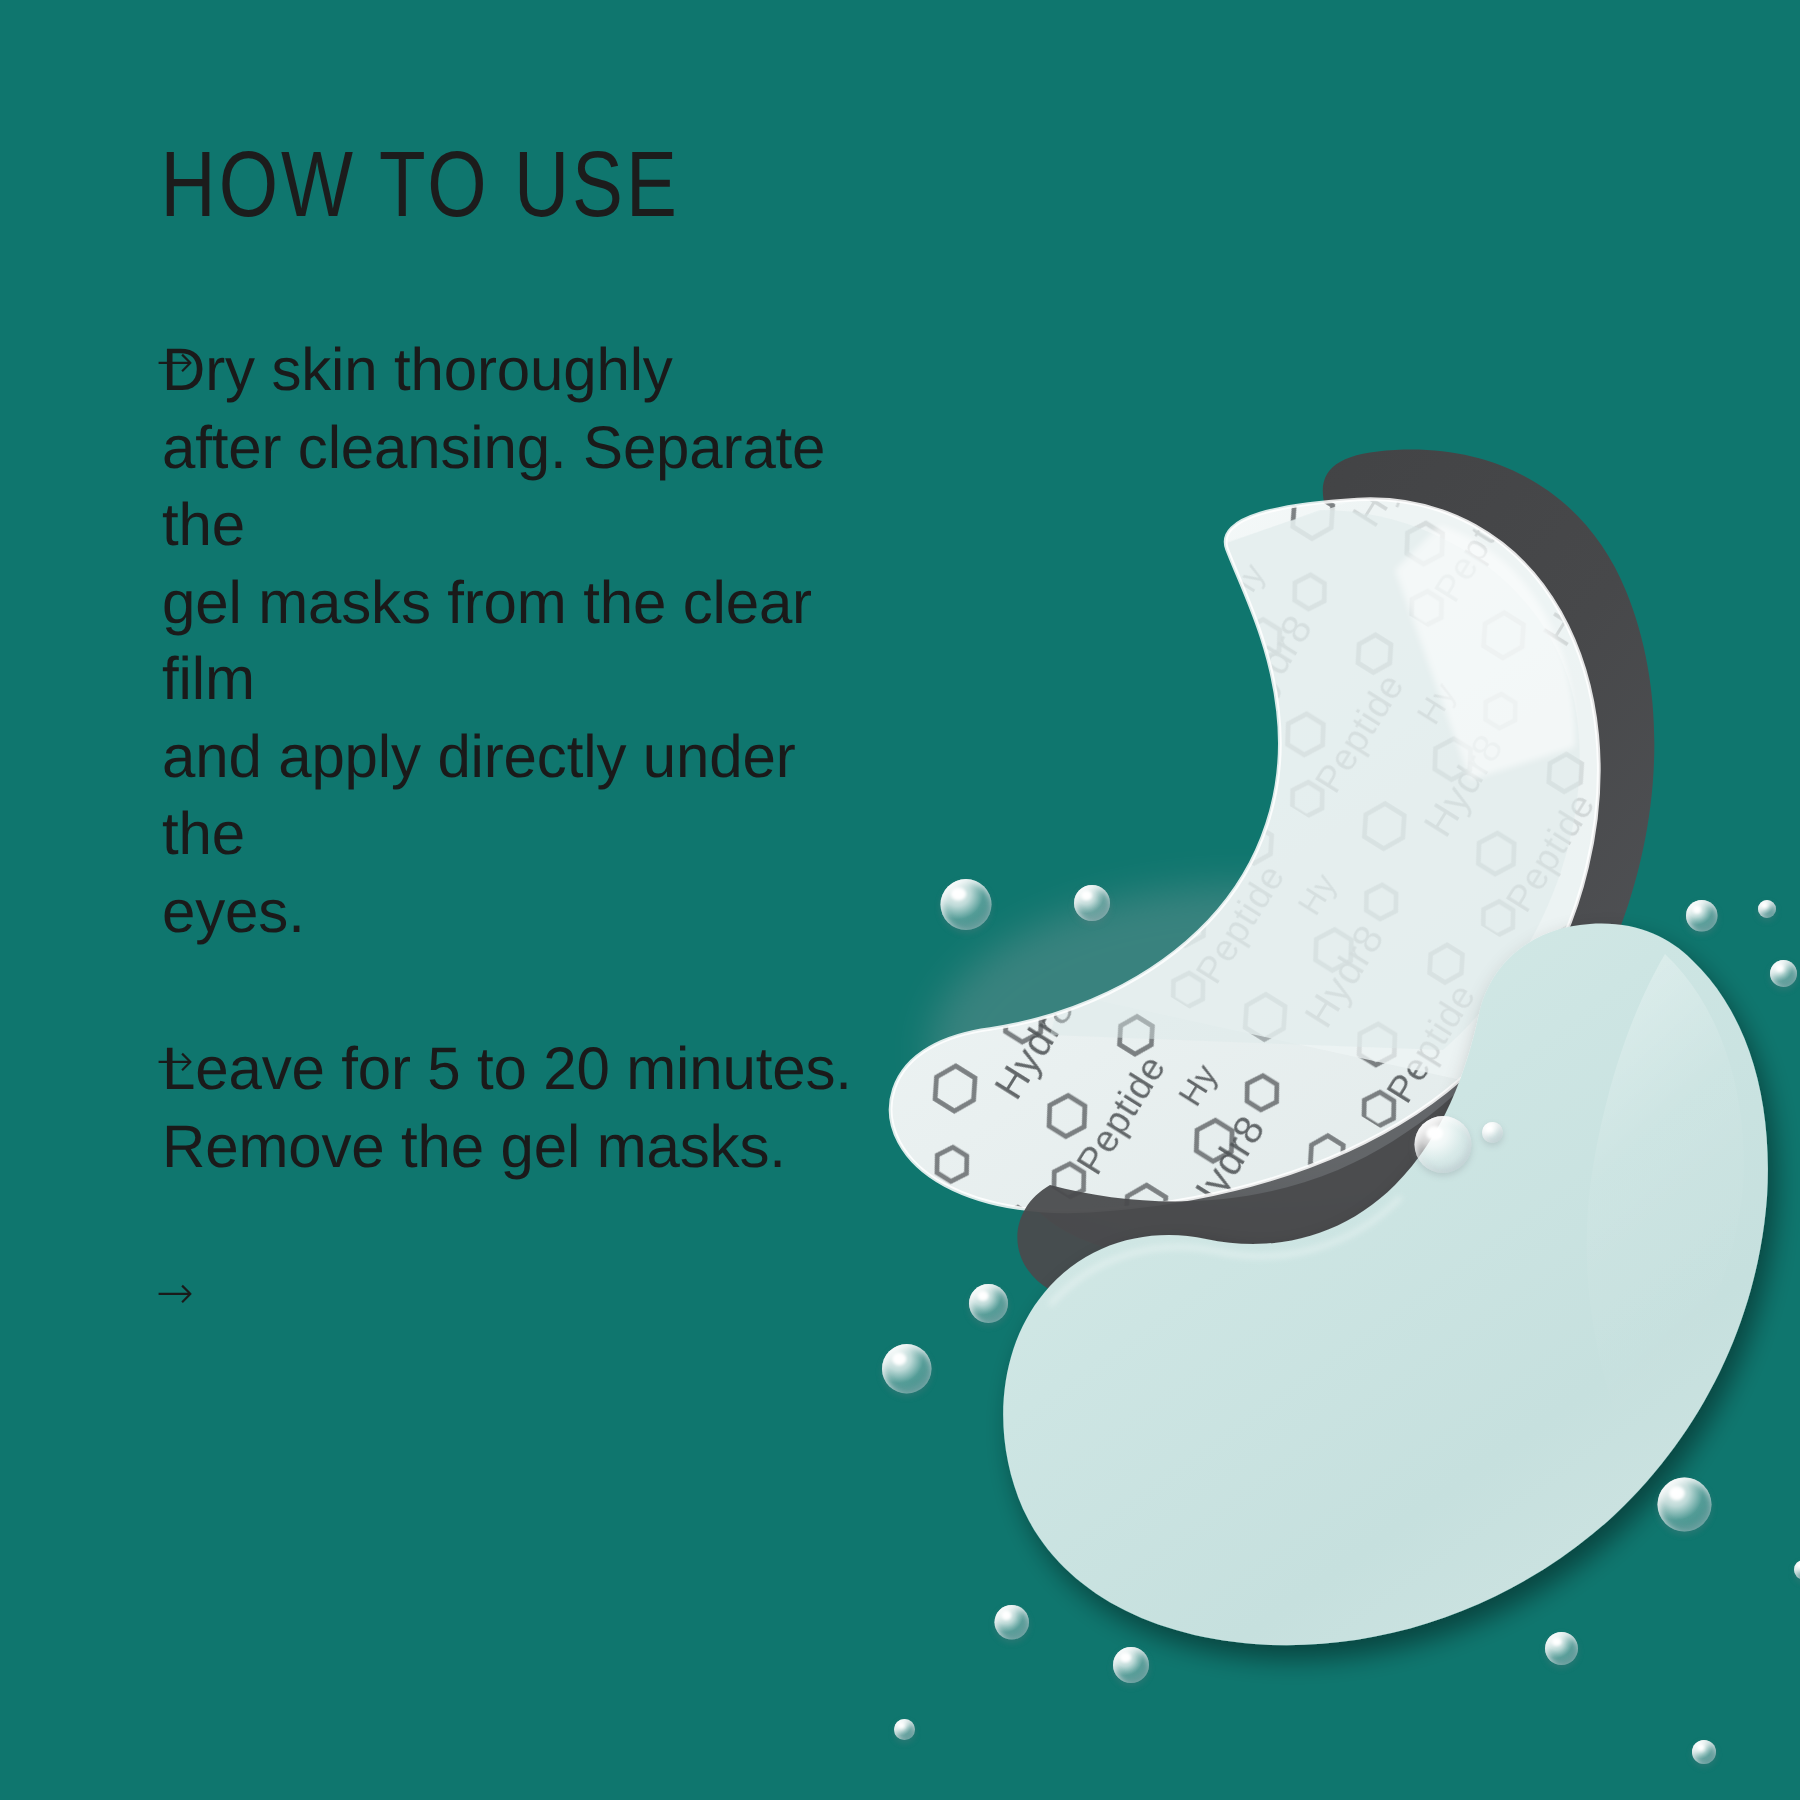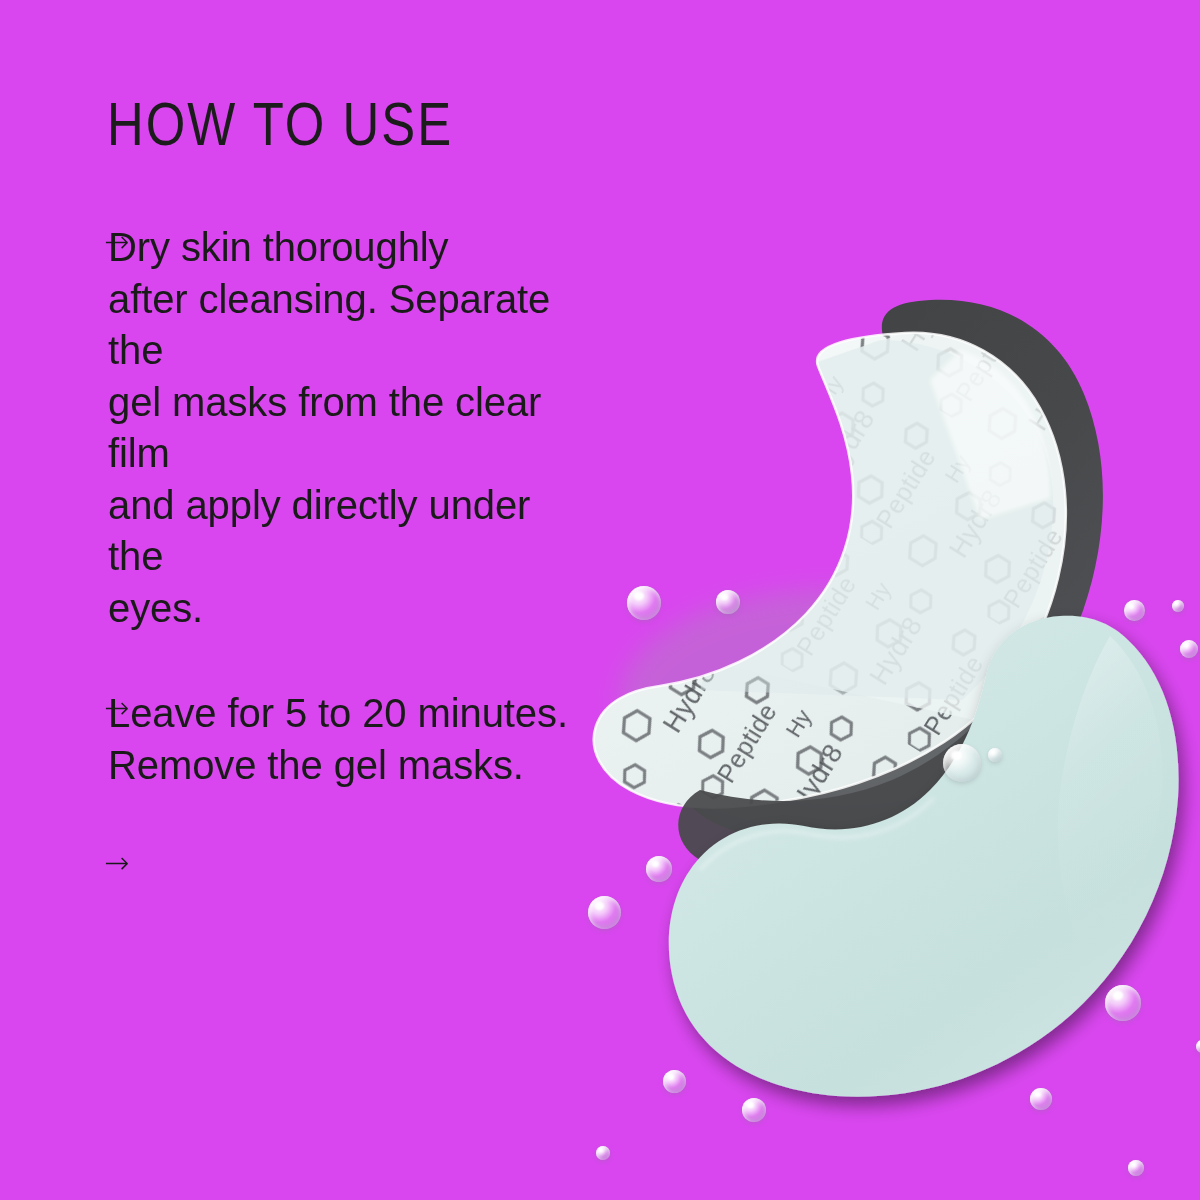--- a/index.html
+++ b/index.html
@@ -12,21 +12,21 @@
     background: #f0f0f0;
     font-family: "Liberation Sans", sans-serif;
     overflow: hidden;
     position: relative;
   }
 
   #stage {
     position: relative;
     width: 1200px;
     height: 1200px;
-    background: #d946ef;
+    background: #0f766e;
     overflow: hidden;
   }
 
   
   #text-panel {
     position: absolute;
     left: 0;
     top: 0;
     width: 700px;
     height: 1200px;

